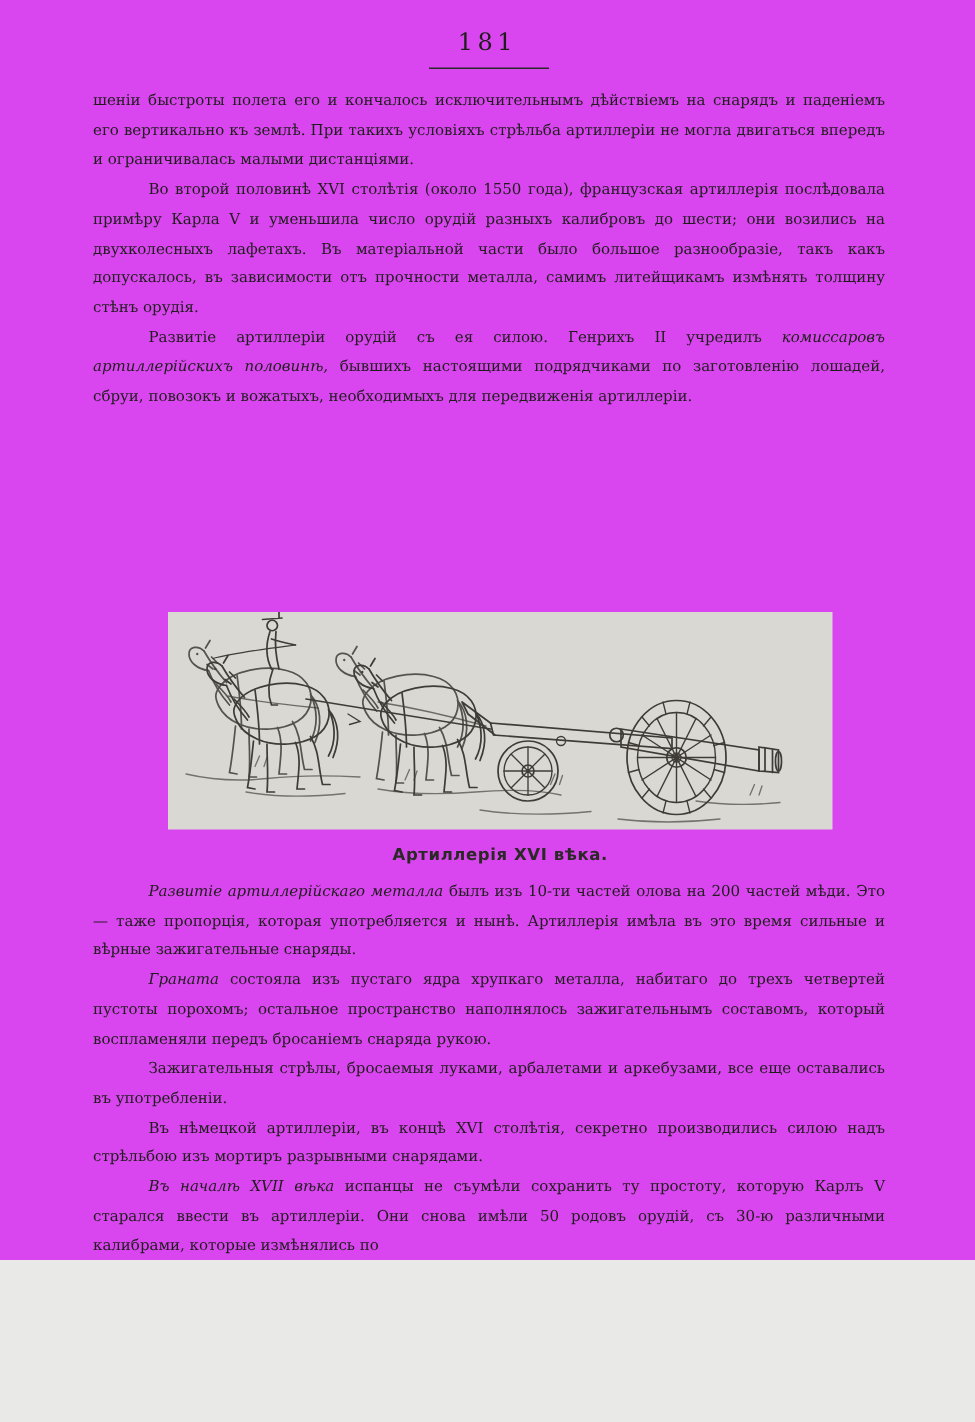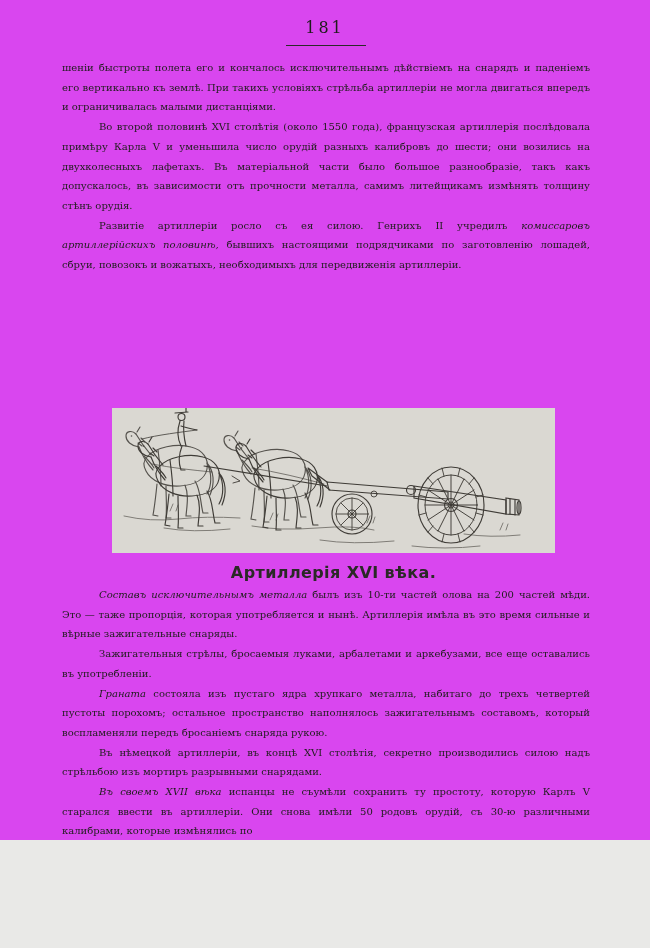--- a/index.html
+++ b/index.html
@@ -24,35 +24,35 @@
   #text-top{top:58px;}
   #text-bottom{top:585px;}
   .textblock p{margin:0;}
   .textblock p.indent{text-indent:37px;}
   .it{font-style:italic;}
   .figure{position:absolute;left:112px;top:408px;width:443px;}
   .fig-canvas{display:block;background:var(--fig-bg,#dad8d2);}
   .fig-caption{
     margin-top:10px;text-align:center;
     font-family:"DejaVu Sans", sans-serif;font-weight:700;
-    font-size:16px;letter-spacing:0.4px;color:#2a2926;
+    font-size:11px;letter-spacing:0.4px;color:#2a2926;
   }
 </style>
 </head>
 <body>
 
 <div class="page">
 
   <div class="folio">181</div>
   <div class="folio-rule"></div>
 
   <div id="text-top" class="textblock">
       <p><span>шеніи быстроты полета его и кончалось исключительнымъ дѣйствіемъ на снарядъ и паденіемъ его вертикально къ землѣ. При такихъ условіяхъ стрѣльба артиллеріи не могла двигаться впередъ и ограничивалась малыми дистанціями.</span></p>
       <p class="indent"><span>Во второй половинѣ XVI столѣтія (около 1550 года), французская артиллерія послѣдовала примѣру Карла V и уменьшила число орудій разныхъ калибровъ до шести; они возились на двухколесныхъ лафетахъ. Въ матеріальной части было большое разнообразіе, такъ какъ допускалось, въ зависимости отъ прочности металла, самимъ литейщикамъ измѣнять толщину стѣнъ орудія.</span></p>
-      <p class="indent"><span>Развитіе артиллеріи росло съ ея силою. Генрихъ II учредилъ </span><span class="it">комиссаровъ артиллерійскихъ половинѣ,</span><span> бывшихъ настоящими подрядчиками по заготовленію лошадей, сбруи, повозокъ и вожатыхъ, необходимыхъ для передвиженія артиллеріи.</span></p>
+      <p class="indent"><span>Развитіе артиллеріи орудій съ ея силою. Генрихъ II учредилъ </span><span class="it">комиссаровъ артиллерійскихъ половинѣ,</span><span> бывшихъ настоящими подрядчиками по заготовленію лошадей, сбруи, повозокъ и вожатыхъ, необходимыхъ для передвиженія артиллеріи.</span></p>
     </div>
 
   <figure class="figure" style="margin:0">
     <svg class="fig-canvas" width="443" height="145" viewBox="0 0 443 145">
       <defs>
         <g id="horse">
           <path d="M19,27 C27,17 49,13 63,17 C75,20 81,29 79,39 C77,49 67,55 52,56 C37,57 23,51 18,41 C15,35 15,32 19,27 Z"></path>
           <path d="M23,25 C17,18 12,11 8,4"></path>
           <path d="M25,40 C18,32 14,25 11,17"></path>
           <path d="M8,4 C4,0 -2,1 -2,6 C-2,11 3,16 11,17"></path>
@@ -126,20 +126,20 @@
           <circle cx="339" cy="97" r="3" stroke-width="0.9"></circle>
           <path d="M339,97 L365,97 M339,97 L362,112 M339,97 L352,123 M339,97 L339,127 M339,97 L326,123 M339,97 L316,112 M339,97 L313,97 M339,97 L316,82 M339,97 L326,71 M339,97 L339,67 M339,97 L352,71 M339,97 L362,82" stroke-width="0.95"></path>
           <path d="M364,105 L371,107 M357,118 L362,124 M346,126 L348,134 M332,126 L330,134 M321,118 L316,124 M314,105 L307,107 M314,89 L307,87 M321,76 L316,70 M332,68 L330,60 M346,68 L348,60 M357,76 L362,70 M364,89 L371,87" stroke-width="0.9"></path>
         </g>
       </g>
     </svg>
     <figcaption class="fig-caption">Артиллерія XVI вѣка.</figcaption>
   </figure>
 
   <div id="text-bottom" class="textblock">
-      <p class="indent"><span class="it">Составъ исключительнымъ металла</span><span> былъ изъ 10-ти частей олова на 200 частей мѣди. Это — таже пропорція, которая употребляется и нынѣ. Артиллерія имѣла въ это время сильные и вѣрные зажигательные снаряды.</span></p>
+      <p class="indent"><span class="it">Развитіе артиллерійскаго металла</span><span> былъ изъ 10-ти частей олова на 200 частей мѣди. Это — таже пропорція, которая употребляется и нынѣ. Артиллерія имѣла въ это время сильные и вѣрные зажигательные снаряды.</span></p>
+      <p class="indent"><span class="it">Граната</span><span> состояла изъ пустаго ядра хрупкаго металла, набитаго до трехъ четвертей пустоты порохомъ; остальное пространство наполнялось зажигательнымъ составомъ, который воспламеняли передъ бросаніемъ снаряда рукою.</span></p>
       <p class="indent"><span>Зажигательныя стрѣлы, бросаемыя луками, арбалетами и аркебузами, все еще оставались въ употребленіи.</span></p>
-      <p class="indent"><span class="it">Граната</span><span> состояла изъ пустаго ядра хрупкаго металла, набитаго до трехъ четвертей пустоты порохомъ; остальное пространство наполнялось зажигательнымъ составомъ, который воспламеняли передъ бросаніемъ снаряда рукою.</span></p>
       <p class="indent"><span>Въ нѣмецкой артиллеріи, въ концѣ XVI столѣтія, секретно производились силою надъ стрѣльбою изъ мортиръ разрывными снарядами.</span></p>
-      <p class="indent"><span class="it">Въ своемъ XVII вѣка</span><span> испанцы не съумѣли сохранить ту простоту, которую Карлъ V старался ввести въ артиллеріи. Они снова имѣли 50 родовъ орудій, съ 30-ю различными калибрами, которые измѣнялись по</span></p>
+      <p class="indent"><span class="it">Въ началѣ XVII вѣка</span><span> испанцы не съумѣли сохранить ту простоту, которую Карлъ V старался ввести въ артиллеріи. Они снова имѣли 50 родовъ орудій, съ 30-ю различными калибрами, которые измѣнялись по</span></p>
     </div>
 
 </div>
 
 </body></html>

